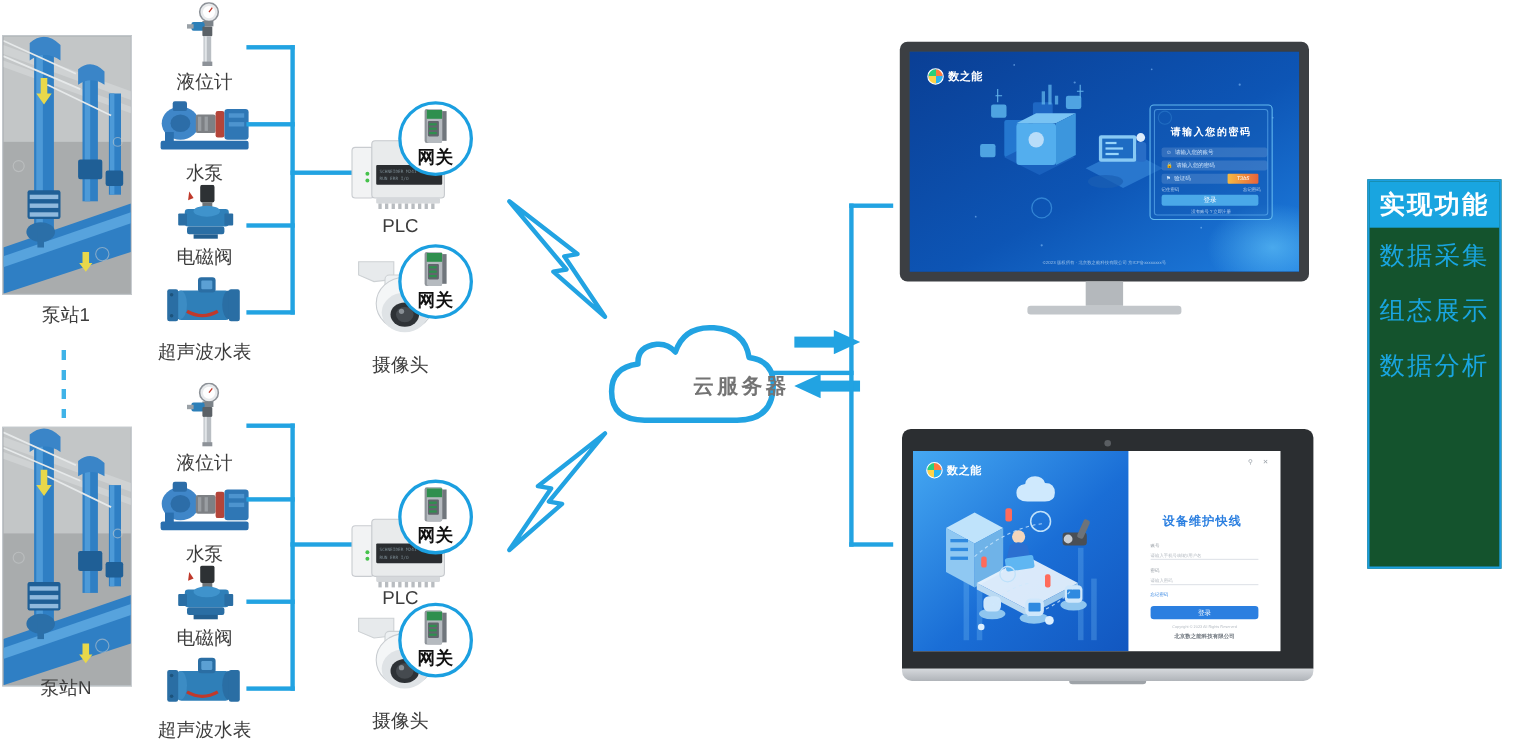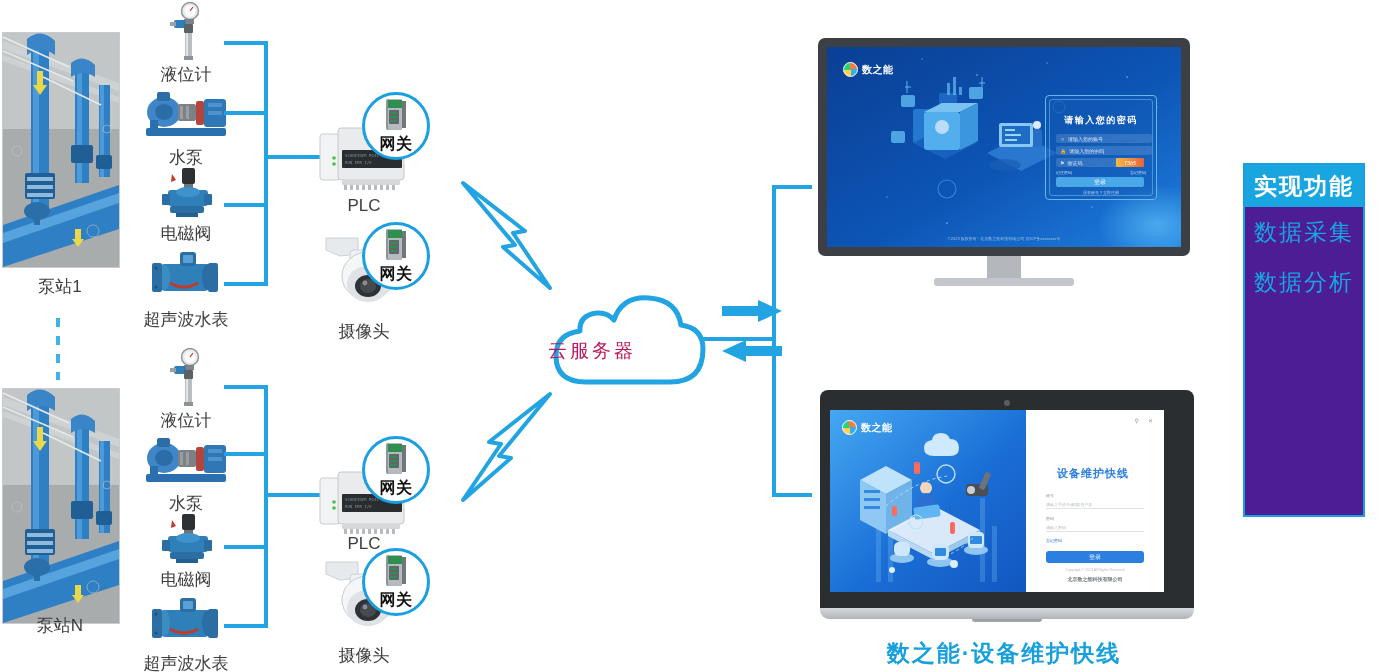--- a/index.html
+++ b/index.html
@@ -22,22 +22,22 @@
   .dash{width:4px;background:repeating-linear-gradient(to bottom,#3fb3e8 0 9px,transparent 9px 18px);}
 
   
   .gw-circle{width:62px;height:62px;border:3px solid #1b9fe0;border-radius:50%;
              background:#fff;display:flex;align-items:flex-end;justify-content:center;}
   .gw-text{font-size:16px;font-weight:bold;color:#111;line-height:1;padding-bottom:5px;
            letter-spacing:.5px;}
   .gw-dev{position:absolute;left:50%;top:2px;transform:translateX(-50%);}
 
   
-  .cloud-label{position:absolute;left:0;right:0;top:48px;text-align:left;
-               color:#be185d;font-size:19px;letter-spacing:3px;}
+  .cloud-label{position:absolute;left:0;right:0;top:48px;text-align:right;
+               color:#737373;font-size:19px;letter-spacing:3px;font-weight:bold;}
 
   
   .mon-bezel{background:#3c3f43;border-radius:7px;padding:9px;}
   .mon-screen{background:#0b4ea8;overflow:hidden;position:relative;}
   .mon-neck{background:#b4b8bc;margin:0 auto;}
   .mon-base{background:#c2c6ca;margin:0 auto;border-radius:3px;}
 
   
   .lap-bezel{background:#2b2e31;border-radius:8px 8px 0 0;padding:10px 10px 12px 10px;}
   .lap-screen{background:#fff;overflow:hidden;position:relative;display:flex;}
@@ -73,21 +73,21 @@
           display:flex;align-items:center;justify-content:center;}
   .lp-foot1{color:#b6bcc3;font-size:3.5px;text-align:center;}
   .lp-foot2{color:#6e757d;font-size:5px;text-align:center;font-weight:bold;}
   .win-ctl{color:#9aa1a8;font-size:6px;letter-spacing:3px;}
 
   
   .device-caption{color:#18a0dc;font-size:23px;font-weight:bold;letter-spacing:2px;
                   white-space:nowrap;text-align:center;}
 
   
-  .feat-box{border:2px solid #1b9fe0;background:#4c1d95;}
+  .feat-box{border:2px solid #1b9fe0;background:#14532d;}
   .feat-head{background:#19a5e0;color:#fff;font-size:23px;font-weight:bold;
              letter-spacing:2px;display:flex;align-items:center;justify-content:center;}
   .feat-item{color:#19a5e0;font-size:23px;font-weight:normal;letter-spacing:2px;
              display:flex;align-items:center;justify-content:center;}
 </style>
 </head>
 <body>
 
 <div class="stage">
 
@@ -728,21 +728,21 @@
 
           <div class="lp-foot1" style="position:absolute;left:0;right:0;bottom:20px;">Copyright © 2023 All Rights Reserved</div>
           <div class="lp-foot2" style="position:absolute;left:0;right:0;bottom:10px;">北京数之能科技有限公司</div>
         </div>
       </div>
     </div>
     <div class="lap-base" style="width:374px;height:11px;"></div>
     <div style="width:70px;height:3px;background:#9ea3a8;border-radius:0 0 4px 4px;margin:0 auto;"></div>
   </div>
 
-  <div class="abs device-caption" style="left:822px;top:638px;width:364px;">数之能·设备维护快线</div>
 
   <div class="abs feat-box" style="left:1243px;top:163px;width:118px;height:350px;">
     <div class="feat-head" style="height:42px;">实现功能</div>
     <div class="feat-item" style="height:50px;">数据采集</div>
+    <div class="feat-item" style="height:50px;">组态展示</div>
     <div class="feat-item" style="height:50px;">数据分析</div>
   </div>
 
 </div>
 
 </body></html>

